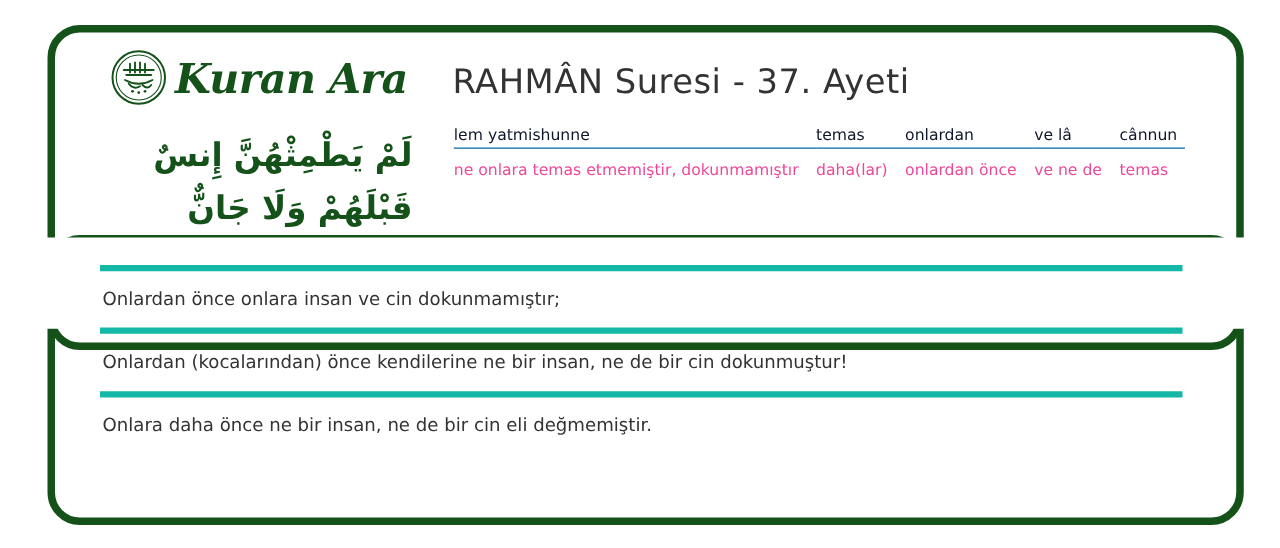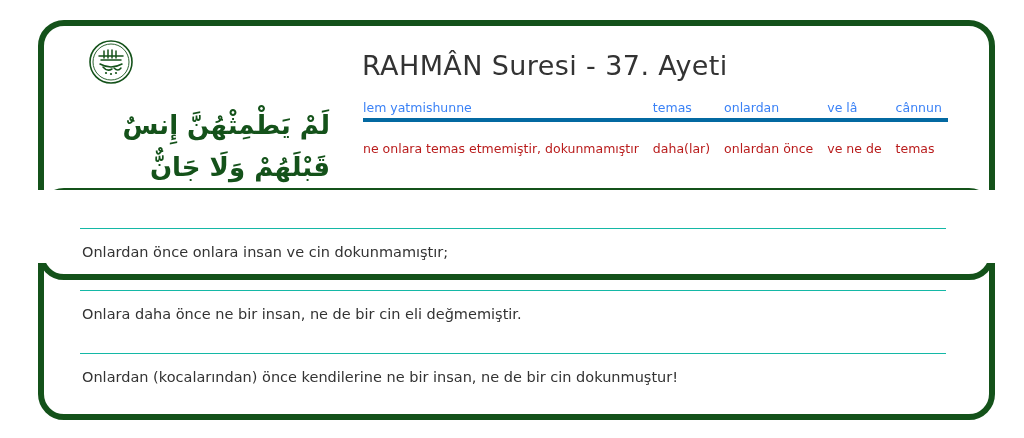--- a/index.html
+++ b/index.html
@@ -111,39 +111,38 @@
     top: 100px;
     border-collapse: collapse;
   }
   #word-table td {
     padding: 0 6px 0 0;
     vertical-align: top;
     white-space: nowrap;
     font-size: 12.5px;
   }
   #word-table tr.translit-row td {
-    color: #3b82f6;
-    border-bottom: 4px solid #0369a1;
+    color: #0f172a;
+    border-bottom: 1px solid #0369a1;
     padding-bottom: 3px;
   }
   #word-table tr.meaning-row td {
-    color: #b91c1c;
-    padding-top: 19px;
+    color: #ec4899;
+    padding-top: 9px;
   }
   #word-table td.sp { padding-right: 14px; }
 
   
   #translations {
     left: 80px;
     top: 212px;
     width: 866px;
   }
   .tr-line {
-    border-top: 1px solid #14b8a6;
-    margin-top: 16px;
+    border-top: 5px solid #14b8a6;
   }
   .tr-text {
     font-size: 14.5px;
     color: #333333;
     padding: 15px 2px 13px 2px;
     line-height: 1.2;
     white-space: nowrap;
   }
 </style>
 </head>
@@ -169,20 +168,21 @@
         <path d="M15 28 Q19 33 24 30"></path>
         <path d="M26 29 Q30 33 33 29"></path>
       </g>
       <g fill="#14521a">
         <circle cx="18" cy="34" r="1.1"></circle>
         <circle cx="23" cy="35" r="1.1"></circle>
         <circle cx="28" cy="34" r="1.1"></circle>
       </g>
     </svg>
   </span>
+  <span id="logo-wordmark">Kuran Ara</span>
 </div>
 
 <div id="arabic-verse" class="layer">لَمْ يَطْمِثْهُنَّ إِنسٌ قَبْلَهُمْ وَلَا جَانٌّ</div>
 
 <div id="page-title" class="layer">RAHMÂN Suresi - 37. Ayeti</div>
 
 <table id="word-table" class="layer">
   <tbody>
     <tr class="translit-row">
       <td class="sp">lem yatmishunne</td>
@@ -199,18 +199,18 @@
       <td>temas</td>
     </tr>
   </tbody>
 </table>
 
 <div id="translations" class="layer">
   <div class="tr-line">
     <div class="tr-text">Onlardan önce onlara insan ve cin dokunmamıştır;</div>
   </div>
   <div class="tr-line">
+    <div class="tr-text">Onlardan (kocalarından) önce kendilerine ne bir insan, ne de bir cin dokunmuştur!</div>
+  </div>
+  <div class="tr-line">
     <div class="tr-text">Onlara daha önce ne bir insan, ne de bir cin eli değmemiştir.</div>
   </div>
-  <div class="tr-line">
-    <div class="tr-text">Onlardan (kocalarından) önce kendilerine ne bir insan, ne de bir cin dokunmuştur!</div>
-  </div>
 </div>
 
 </body></html>

